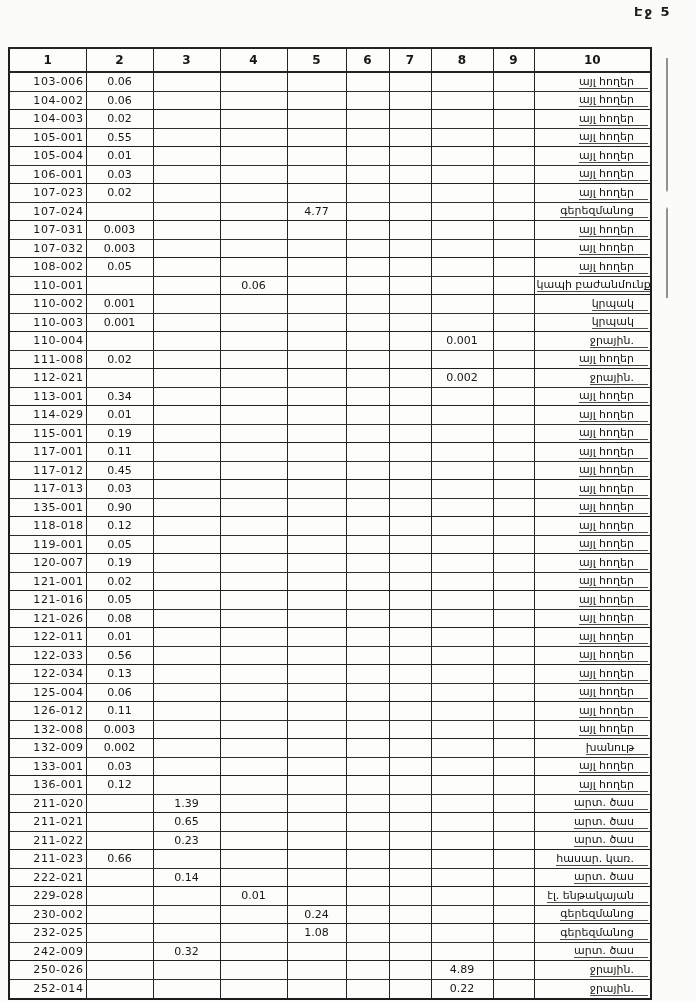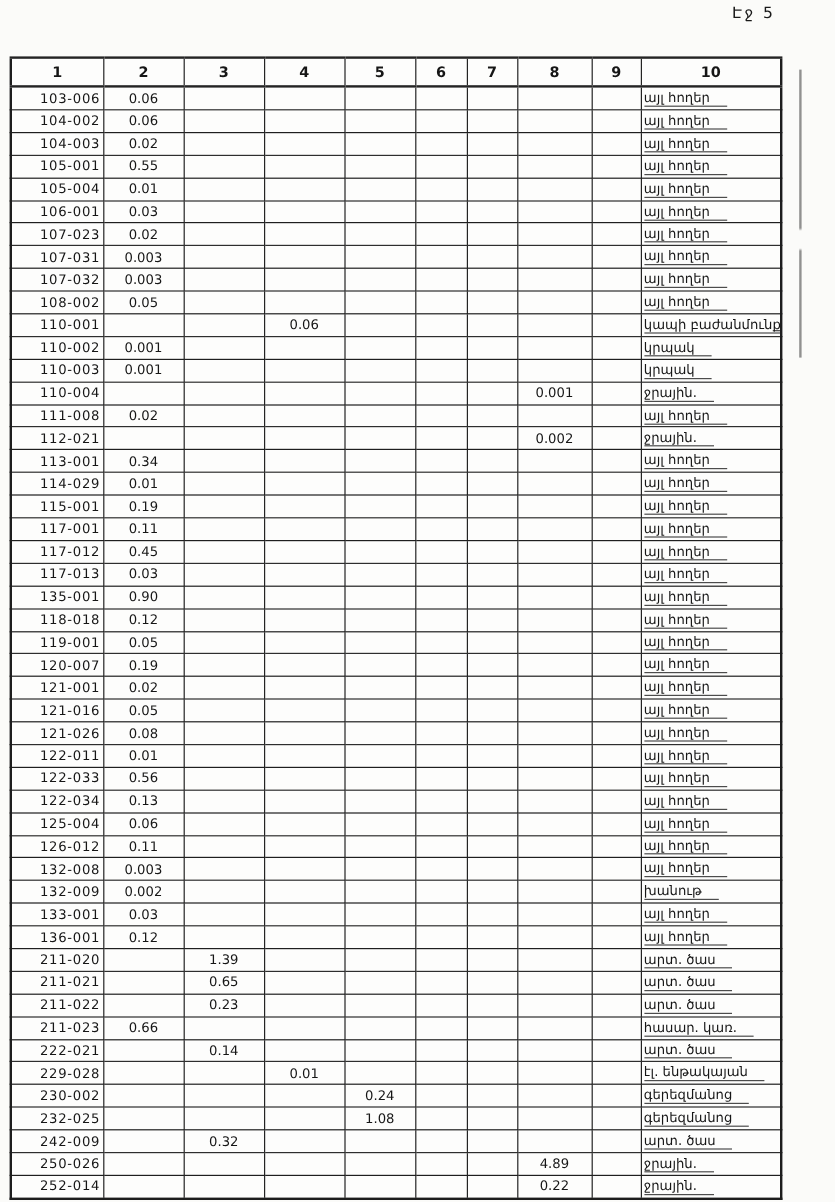--- a/index.html
+++ b/index.html
@@ -13,23 +13,23 @@
     overflow: hidden;
     position: relative;
   }
   .page-wrap {
     position: absolute;
     inset: 0;
   }
   .page-label {
     position: absolute;
     top: 4px;
-    left: 610px;
+    left: 634px;
     font-size: 13px;
-    font-weight: normal;
+    font-weight: bold;
     letter-spacing: 2px;
     color: #1a1a1a;
   }
   table.doc-table {
     position: absolute;
     left: 8px;
     top: 47px;
     width: 642px;
     height: 953px;
     border-collapse: collapse;
@@ -65,21 +65,21 @@
   }
   table.doc-table { border: 2px solid #1d1d1d; }
   td.cell-code {
     text-align: right;
     padding-left: 5px;
     letter-spacing: 0.6px;
     font-size: 11.5px;
   }
   td.cell-num { text-align: center; }
   td.cell-label {
-    text-align: left;
+    text-align: right;
     padding-left: 3px;
     position: relative;
   }
   td.cell-label .lbl {
     display: inline-block;
     border-bottom: 1px solid #4c4c4c;
     padding: 1px 14px 1px 0;
     max-width: 110px;
   }
   .artifact-line {
@@ -210,20 +210,32 @@
           <td class="cell-num"></td>
           <td class="cell-num"></td>
           <td class="cell-num"></td>
           <td class="cell-num"></td>
           <td class="cell-num"></td>
           <td class="cell-num"></td>
           <td class="cell-num"></td>
           <td class="cell-label"><span class="lbl">այլ հողեր</span></td>
         </tr>
         <tr>
+          <td class="cell-code">107-024</td>
+          <td class="cell-num"></td>
+          <td class="cell-num"></td>
+          <td class="cell-num"></td>
+          <td class="cell-num">4.77</td>
+          <td class="cell-num"></td>
+          <td class="cell-num"></td>
+          <td class="cell-num"></td>
+          <td class="cell-num"></td>
+          <td class="cell-label"><span class="lbl">գերեզմանոց</span></td>
+        </tr>
+        <tr>
           <td class="cell-code">107-031</td>
           <td class="cell-num">0.003</td>
           <td class="cell-num"></td>
           <td class="cell-num"></td>
           <td class="cell-num"></td>
           <td class="cell-num"></td>
           <td class="cell-num"></td>
           <td class="cell-num"></td>
           <td class="cell-num"></td>
           <td class="cell-label"><span class="lbl">այլ հողեր</span></td>

